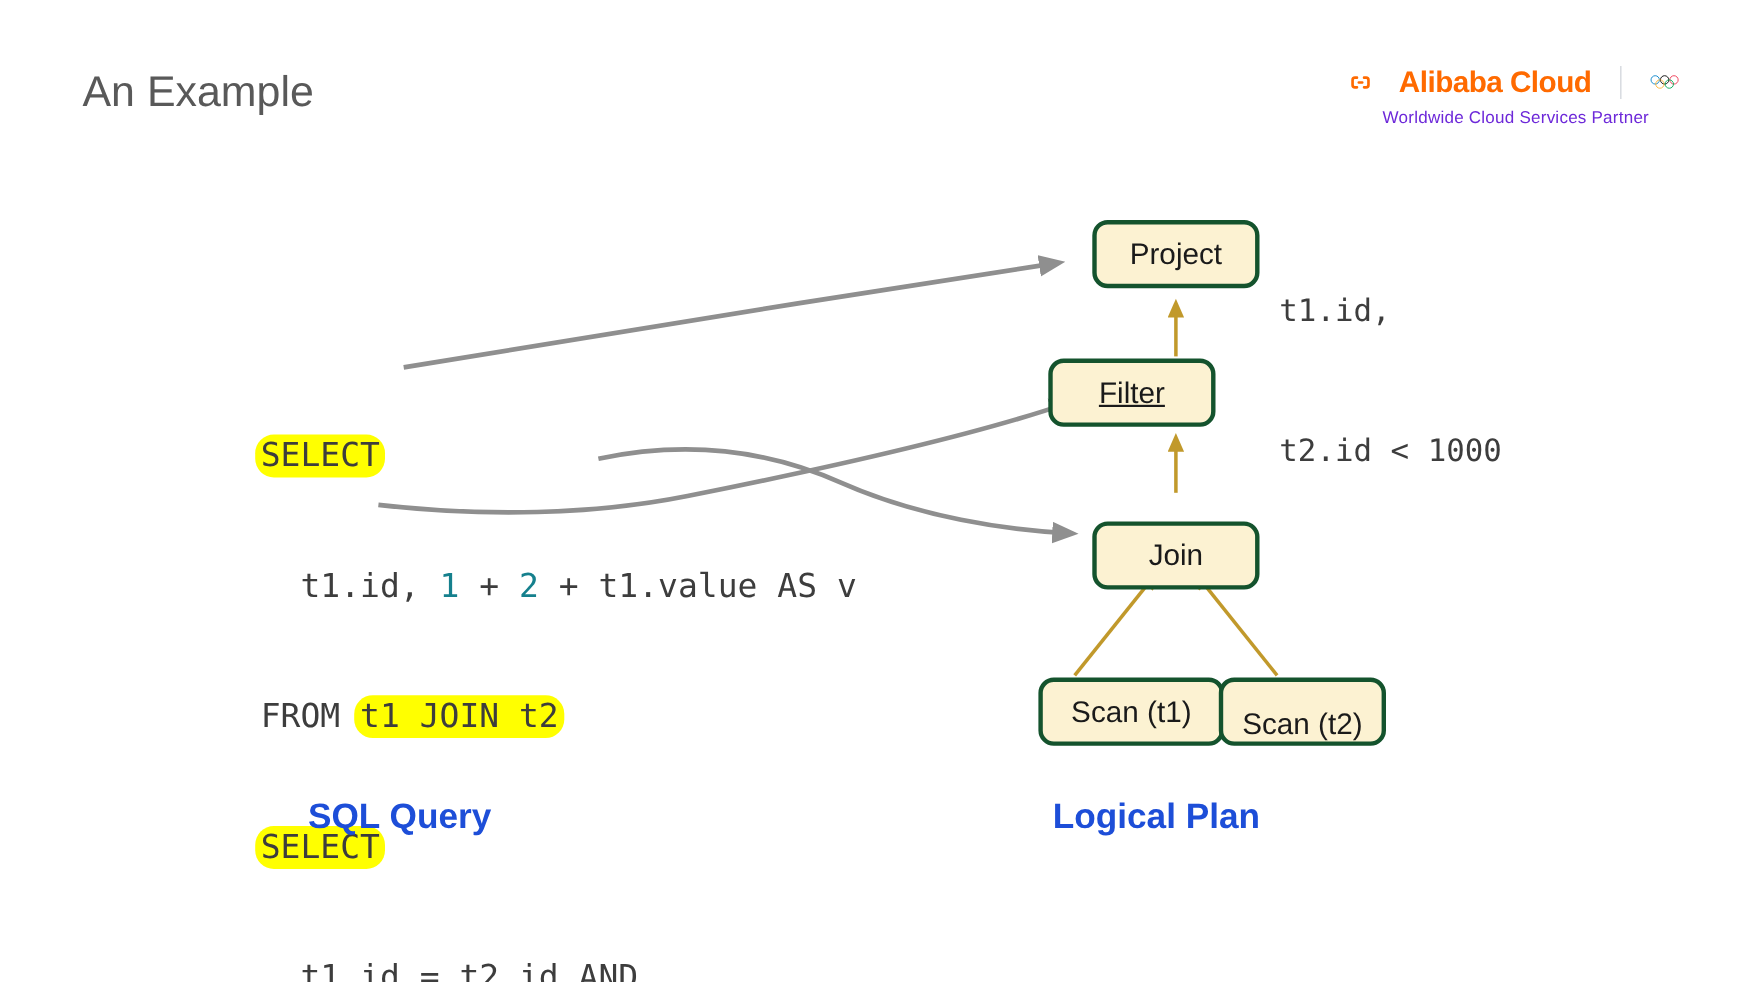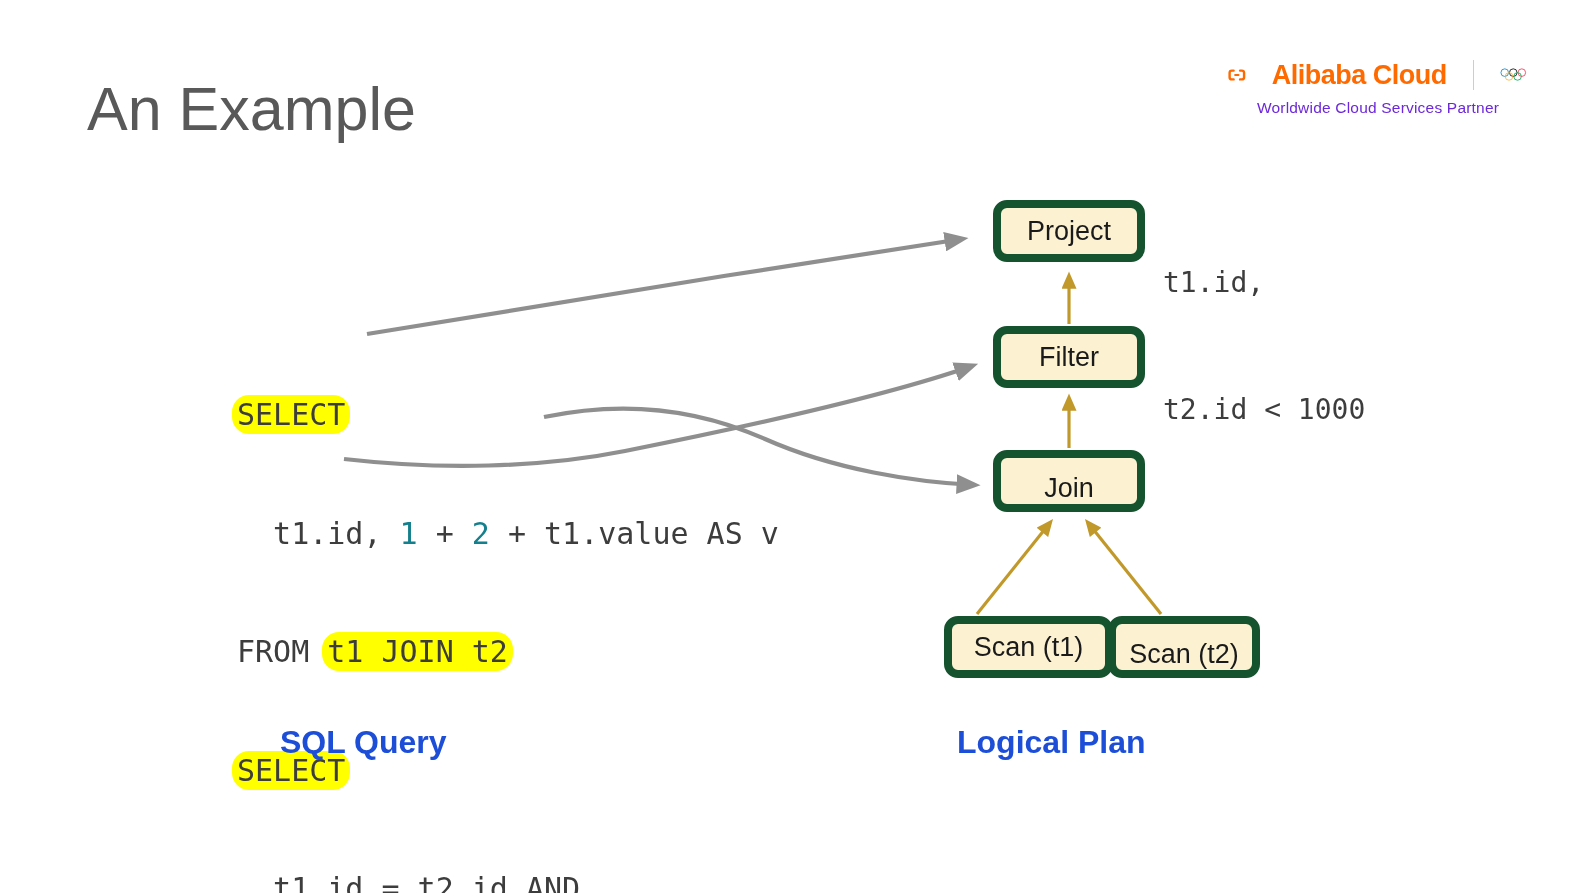--- a/index.html
+++ b/index.html
@@ -1,43 +1,43 @@
 <!DOCTYPE html>
 <html><head>
 <meta charset="utf-8">
 <style>
   html,body{margin:0;padding:0;background:#fff;}
   body{width:1587px;height:893px;position:relative;overflow:hidden;
        font-family:"Liberation Sans",sans-serif;}
 
-  .title{position:absolute;left:71px;top:58px;margin:16px;
-         font-size:61px;font-weight:400;color:#595959;letter-spacing:0px;}
+  .title{position:absolute;left:71px;top:58px;margin:4px;
+         font-size:39px;font-weight:400;color:#595959;letter-spacing:0px;}
 
   
   .logo{position:absolute;left:1228px;top:56px;width:300px;text-align:center;}
   .logo-row{display:flex;align-items:center;justify-content:center;gap:26px;height:38px;}
   .brand{font-size:27px;font-weight:700;color:#FF6A00;letter-spacing:-0.5px;white-space:nowrap;}
   .logo-divider{width:2px;height:30px;background:#C9CDD4;display:inline-block;}
   .tagline{margin-top:5px;font-size:15.5px;color:#6d28d9;letter-spacing:0.2px;white-space:nowrap;}
 
   
   .code{position:absolute;left:237px;top:316px;
         font-family:"DejaVu Sans Mono",monospace;font-size:30px;
         line-height:39.5px;color:#3D3D3D;white-space:pre;}
   .hl{background:#FFFF00;padding:2px 5px;margin:0 -5px;border-radius:17px;}
   .num{color:#15808D;}
 
   
   .node{position:absolute;width:152px;height:62px;background:#FCF2D2;
-        border:8px solid #14532d;border-radius:14px;box-sizing:border-box;
+        border:4px solid #14532d;border-radius:14px;box-sizing:border-box;
         display:flex;align-items:center;justify-content:center;
         font-size:27px;color:#1A1A1A;}
   .node-project{left:993px;top:200px;}
-  .node-filter {left:993px;top:326px;}
-  .node-join   {left:993px;top:450px;align-items:flex-end;}
+  .node-filter {left:953px;top:326px;text-decoration:underline;}
+  .node-join   {left:993px;top:474px;}
   .node-scan1  {left:944px;top:616px;width:169px;justify-content:center;}
   .node-scan2  {left:1108px;top:616px;align-items:flex-end;}
 
   
   .note{position:absolute;font-family:"DejaVu Sans Mono",monospace;
         font-size:28px;line-height:33px;color:#3D3D3D;white-space:pre;}
   .note-project{left:1163px;top:200px;}
   .note-filter {left:1163px;top:327px;}
 
   

